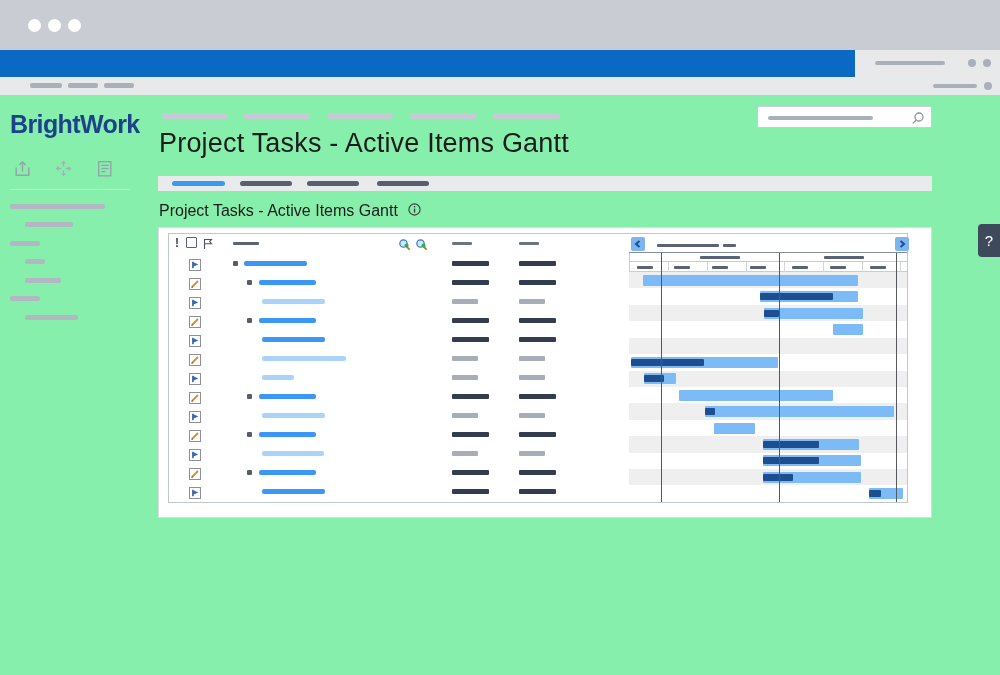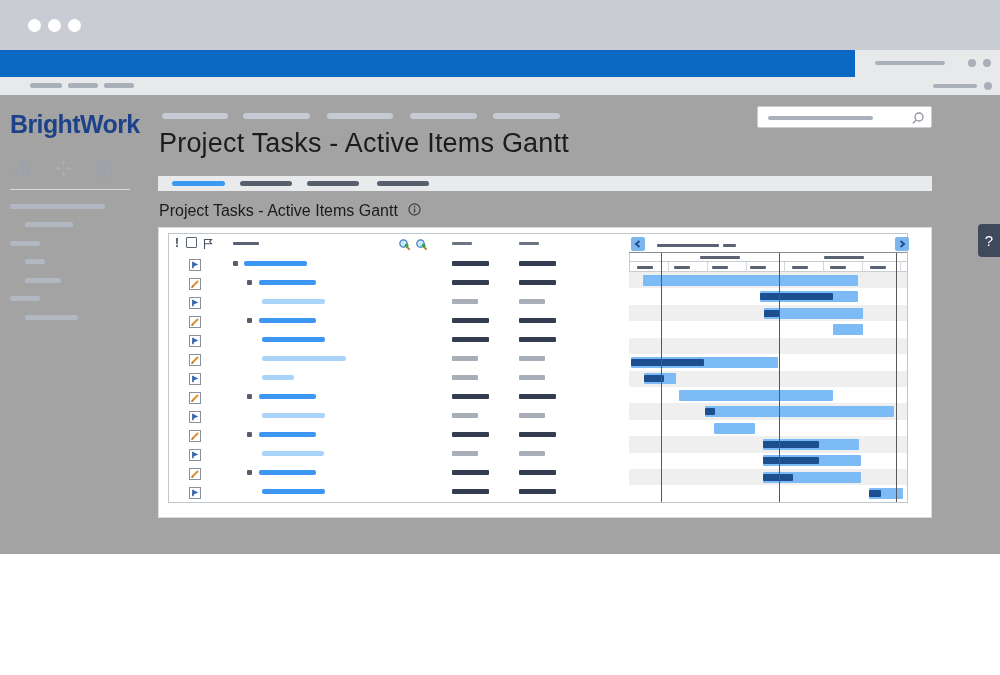--- a/index.html
+++ b/index.html
@@ -1,16 +1,16 @@
 <!DOCTYPE html>
 <html><head>
 <meta charset="utf-8">
 <style>
   html,body{margin:0;padding:0;background:#ffffff;}
-  .stage{position:relative;width:1000px;height:554px;overflow:hidden;background:#a3a3a3;
+  .stage{position:relative;width:1000px;height:675px;overflow:hidden;background:#86efac;
          font-family:"Liberation Sans",sans-serif;}
   .abs{position:absolute;}
   
   .chrome{position:absolute;left:0;top:0;width:1000px;height:50px;background:#c9ccd3;
           display:flex;align-items:center;padding-left:28px;gap:7px;box-sizing:border-box;}
   .chrome .wdot{width:13px;height:13px;border-radius:50%;background:#ffffff;}
   
   .banner{position:absolute;left:0;top:50px;width:1000px;height:27px;display:flex;}
   .banner-blue{width:855px;height:27px;}
   .banner-right{flex:1;position:relative;background:#e8e9eb;}

